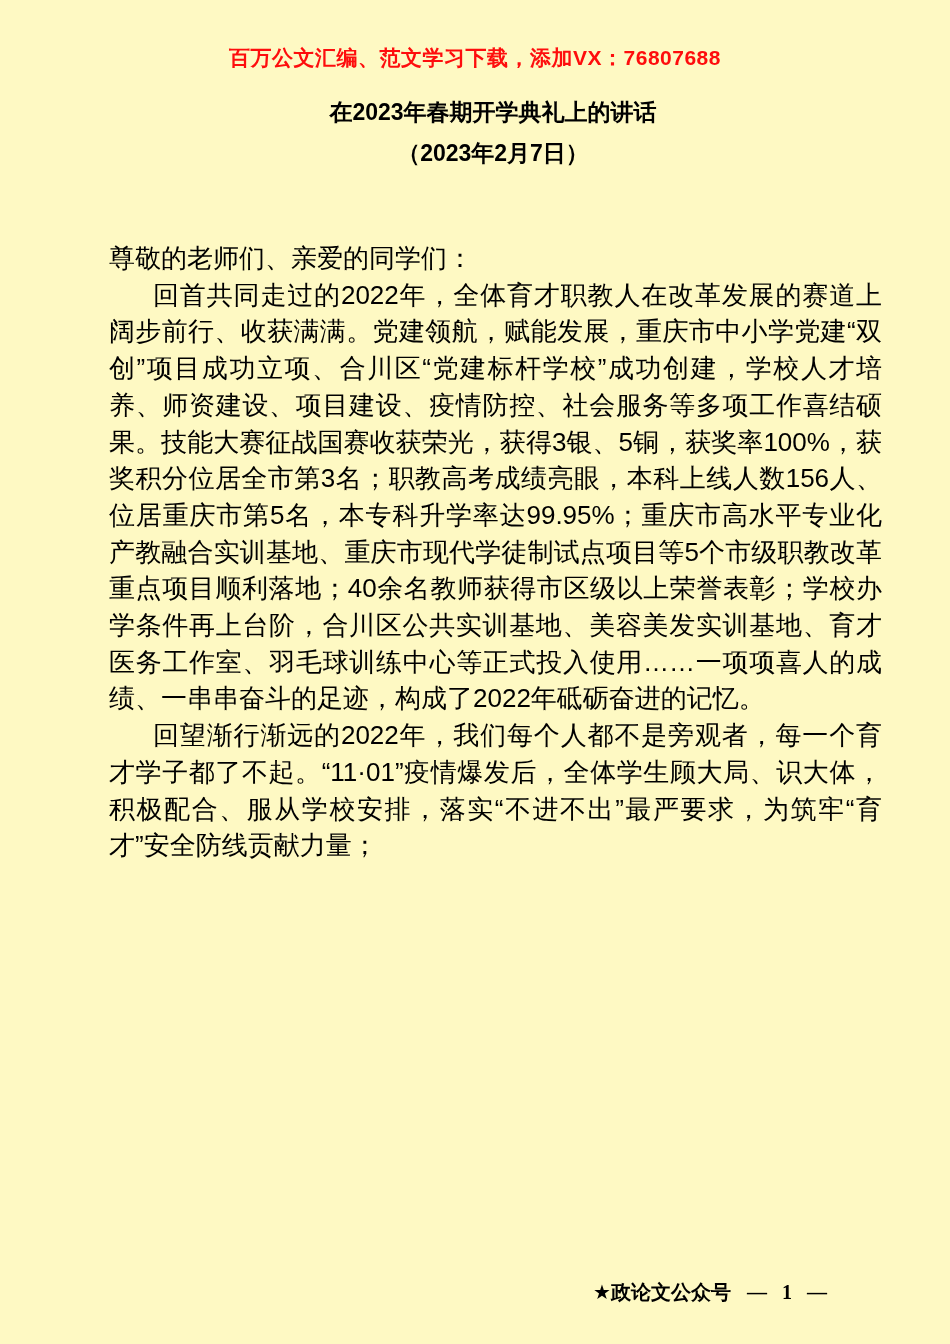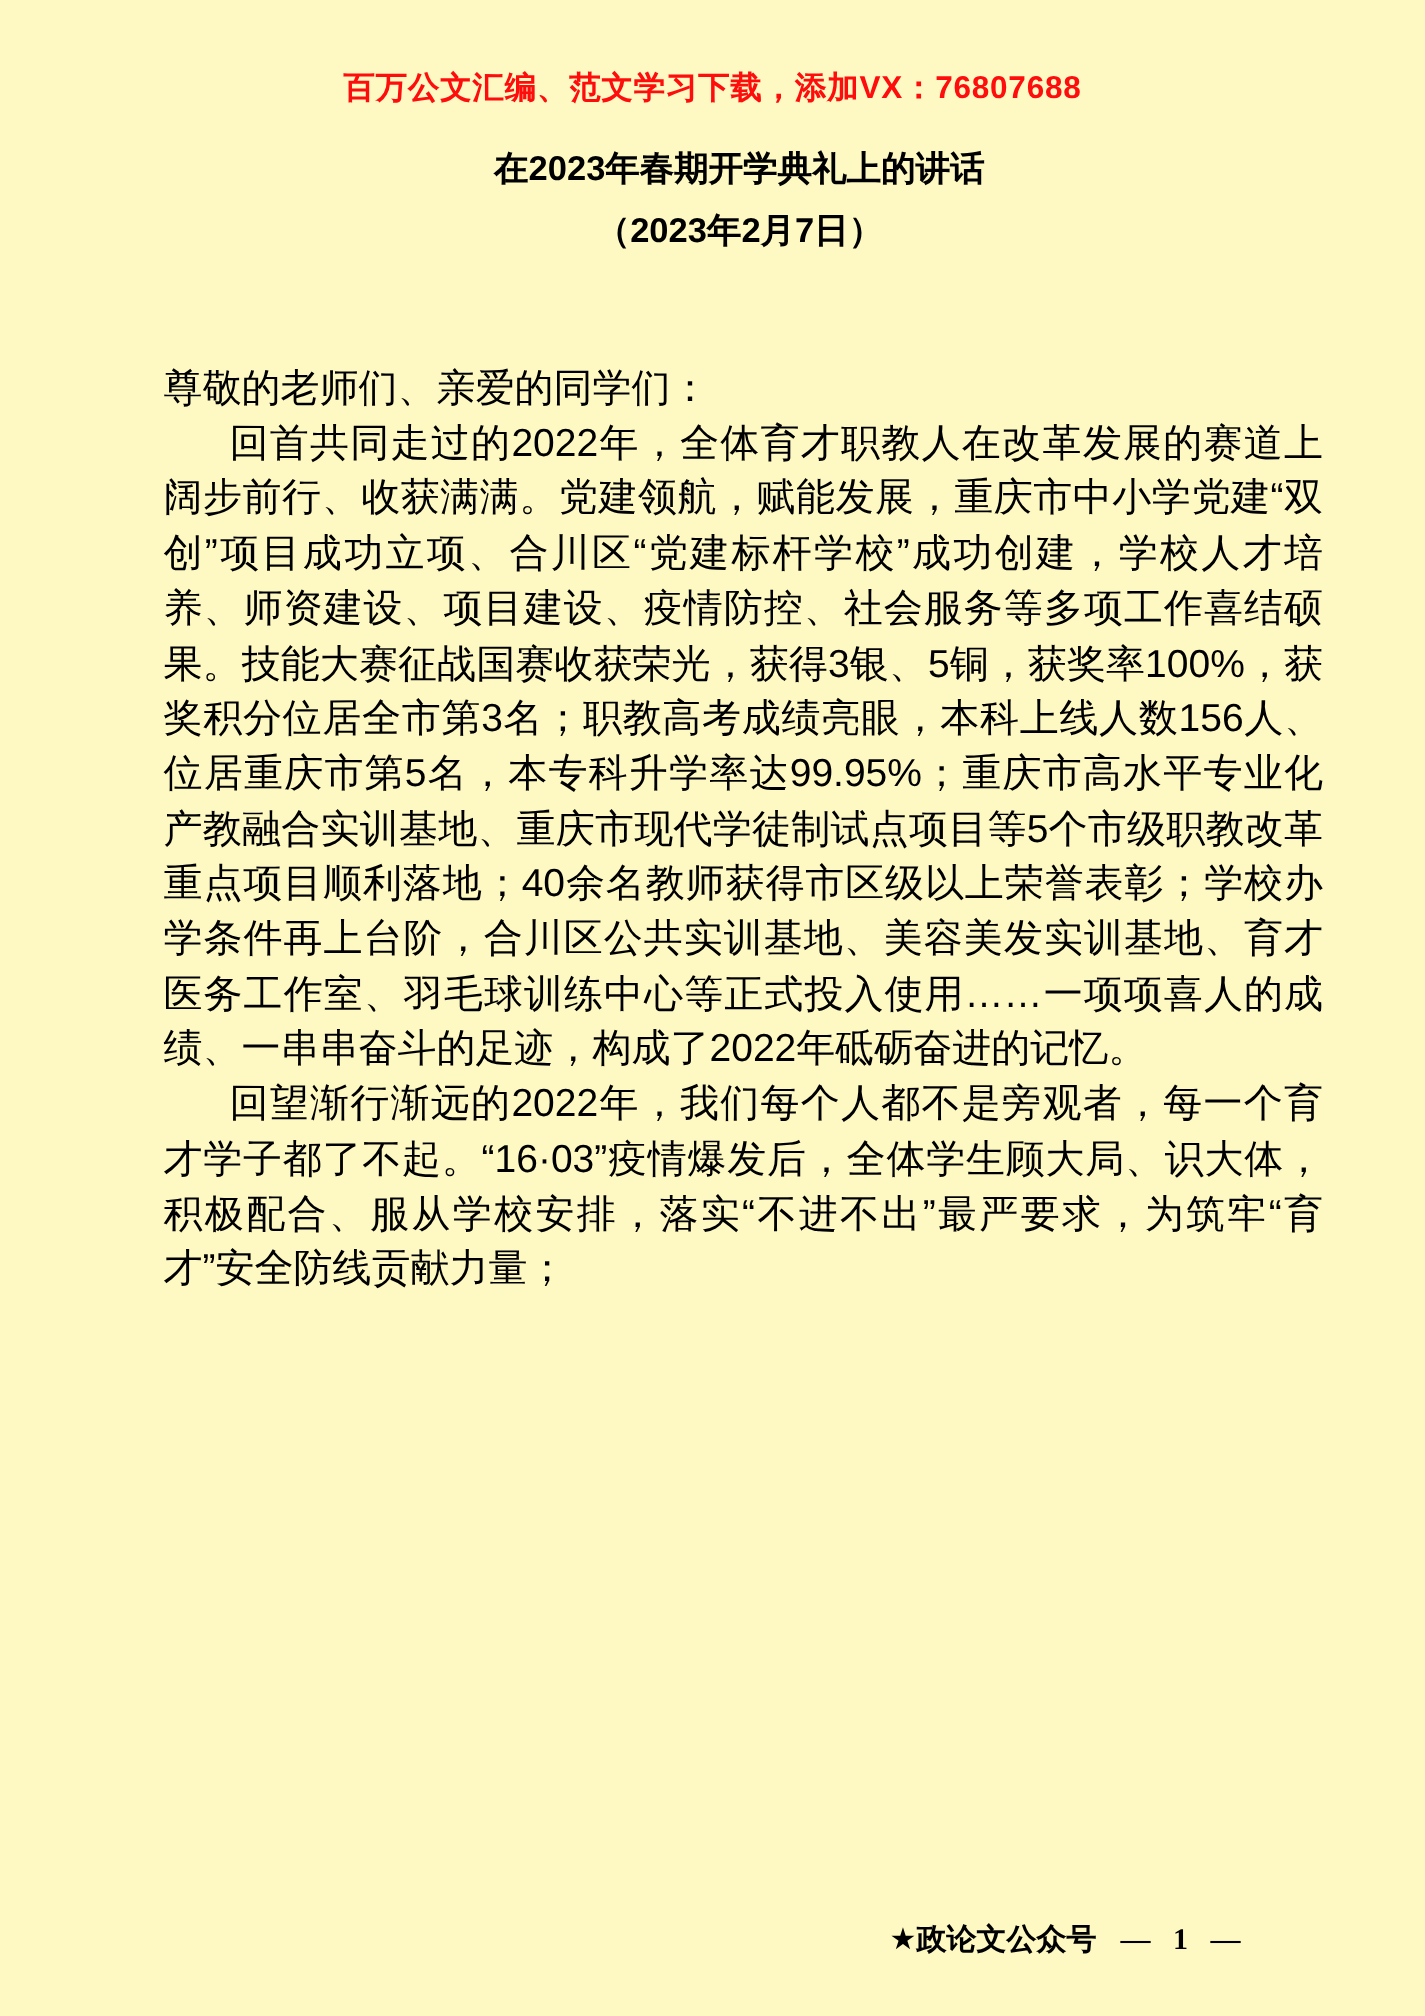--- a/index.html
+++ b/index.html
@@ -80,20 +80,20 @@
   <div class="banner">百万公文汇编、范文学习下载，添加VX：76807688</div>
 
   <div class="heading">
     <div class="heading-line">在2023年春期开学典礼上的讲话</div>
     <div class="heading-line">（2023年2月7日）</div>
   </div>
 
   <div class="body-text">
     <p class="salutation">尊敬的老师们、亲爱的同学们：</p>
     <p class="para">回首共同走过的2022年，全体育才职教人在改革发展的赛道上阔步前行、收获满满。党建领航，赋能发展，重庆市中小学党建“双创”项目成功立项、合川区“党建标杆学校”成功创建，学校人才培养、师资建设、项目建设、疫情防控、社会服务等多项工作喜结硕果。技能大赛征战国赛收获荣光，获得3银、5铜，获奖率100%，获奖积分位居全市第3名；职教高考成绩亮眼，本科上线人数156人、位居重庆市第5名，本专科升学率达99.95%；重庆市高水平专业化产教融合实训基地、重庆市现代学徒制试点项目等5个市级职教改革重点项目顺利落地；40余名教师获得市区级以上荣誉表彰；学校办学条件再上台阶，合川区公共实训基地、美容美发实训基地、育才医务工作室、羽毛球训练中心等正式投入使用……一项项喜人的成绩、一串串奋斗的足迹，构成了2022年砥砺奋进的记忆。</p>
-    <p class="para">回望渐行渐远的2022年，我们每个人都不是旁观者，每一个育才学子都了不起。“16·03”疫情爆发后，全体学生顾大局、识大体，积极配合、服从学校安排，落实“不进不出”最严要求，为筑牢“育才”安全防线贡献力量；</p>
+    <p class="para">回望渐行渐远的2022年，我们每个人都不是旁观者，每一个育才学子都了不起。“11·01”疫情爆发后，全体学生顾大局、识大体，积极配合、服从学校安排，落实“不进不出”最严要求，为筑牢“育才”安全防线贡献力量；</p>
   </div>
 
   <div class="footer">
     <span class="watermark">★政论文公众号</span><span class="page-number">— 1 —</span>
   </div>
 
 </div>
 
 </body></html>

